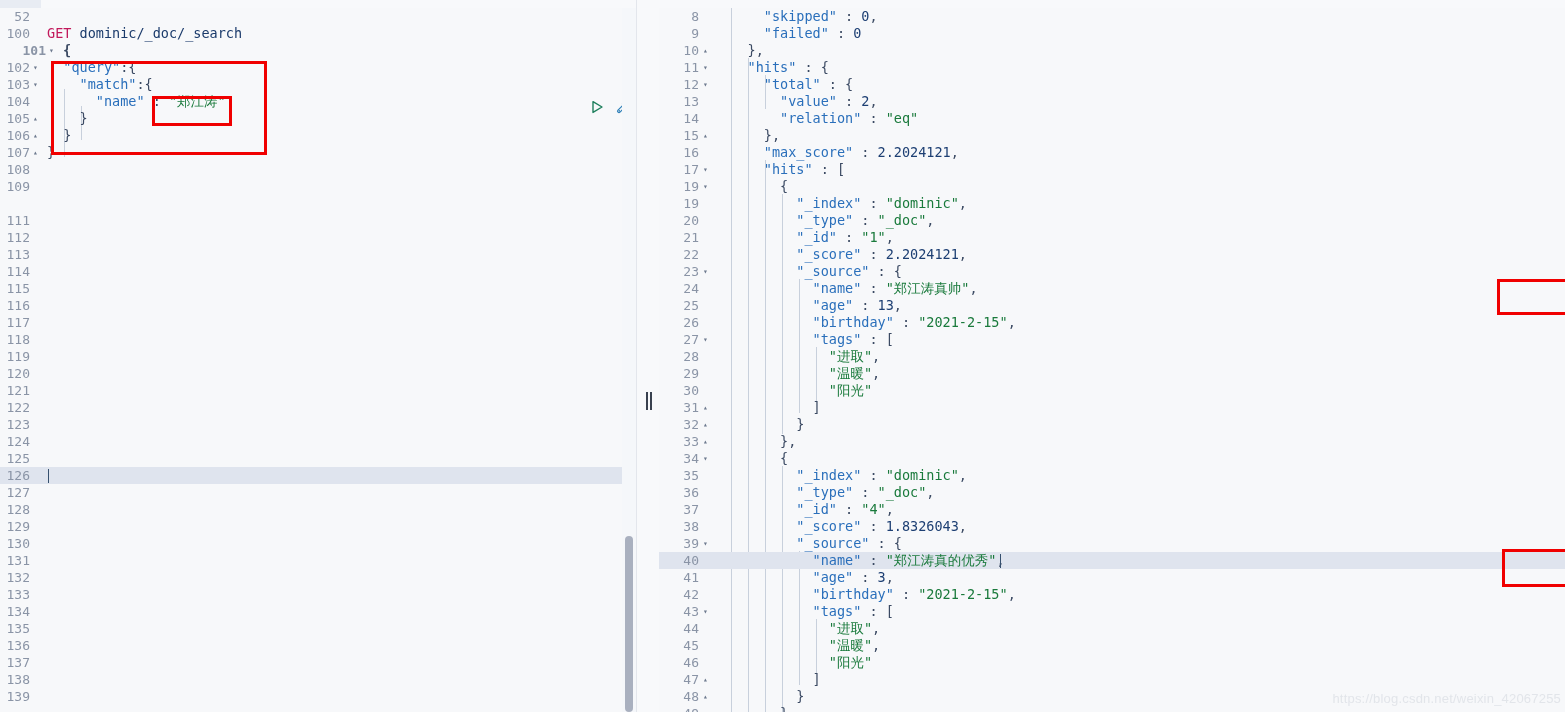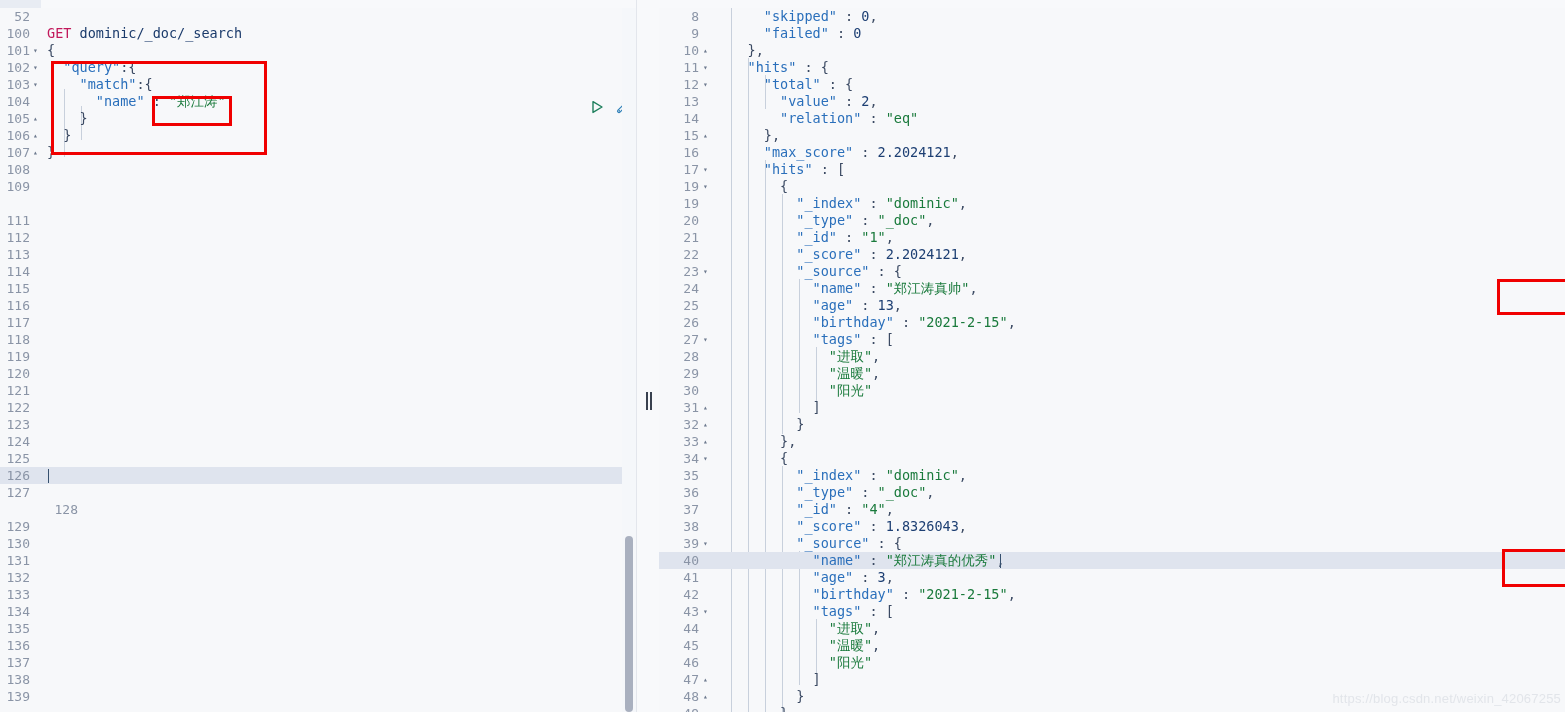--- a/index.html
+++ b/index.html
@@ -238,21 +238,21 @@
     <div class="code-area">
       <div class="gutter-bg"></div>
       <div class="editor-bg"></div>
 
       <div class="iguide" style="left:64px; top:81px; height:68px;"></div>
       <div class="iguide" style="left:81px; top:98px; height:34px;"></div>
 
       <div class="lines" id="left-lines">
           <div class="line" style="top: 0px; position: absolute; left: 0px; right: 0px;"><div class="ln-num-bg"></div><div class="ln-text-bg"></div><span class="ln-num">52</span><span class="fold"></span><span class="ln-code"></span></div>
           <div class="line" style="top: 17px; position: absolute; left: 0px; right: 0px;"><div class="ln-num-bg"></div><div class="ln-text-bg"></div><span class="ln-num">100</span><span class="fold"></span><span class="ln-code"><span class="tok-method">GET</span> <span class="tok-url">dominic/_doc/_search</span></span></div>
-          <div class="line" style="top: 34px; position: absolute; left: 0px; right: 0px;"><div class="ln-num-bg"></div><div class="ln-text-bg"></div><span class="ln-num">101</span><span class="fold">▾</span><span class="ln-code"><span class="tok-punct">{</span></span></div>
+          <div class="line" style="top: 34px; position: absolute; left: 16px; right: 0px; font-weight: bold;"><div class="ln-num-bg"></div><div class="ln-text-bg"></div><span class="ln-num">101</span><span class="fold">▾</span><span class="ln-code"><span class="tok-punct">{</span></span></div>
           <div class="line" style="top: 51px; position: absolute; left: 0px; right: 0px;"><div class="ln-num-bg"></div><div class="ln-text-bg"></div><span class="ln-num">102</span><span class="fold">▾</span><span class="ln-code"><span class="tok-punct">  </span><span class="tok-key">"query"</span><span class="tok-punct">:{</span></span></div>
           <div class="line" style="top: 68px; position: absolute; left: 0px; right: 0px;"><div class="ln-num-bg"></div><div class="ln-text-bg"></div><span class="ln-num">103</span><span class="fold">▾</span><span class="ln-code"><span class="tok-punct">    </span><span class="tok-key">"match"</span><span class="tok-punct">:{</span></span></div>
           <div class="line" style="top: 85px; position: absolute; left: 0px; right: 0px;"><div class="ln-num-bg"></div><div class="ln-text-bg"></div><span class="ln-num">104</span><span class="fold"></span><span class="ln-code"><span class="tok-punct">      </span><span class="tok-key">"name"</span><span class="tok-punct"> : </span><span class="tok-str">"郑江涛"</span></span></div>
           <div class="line" style="top: 102px; position: absolute; left: 0px; right: 0px;"><div class="ln-num-bg"></div><div class="ln-text-bg"></div><span class="ln-num">105</span><span class="fold">▴</span><span class="ln-code"><span class="tok-punct">    }</span></span></div>
           <div class="line" style="top: 119px; position: absolute; left: 0px; right: 0px;"><div class="ln-num-bg"></div><div class="ln-text-bg"></div><span class="ln-num">106</span><span class="fold">▴</span><span class="ln-code"><span class="tok-punct">  }</span></span></div>
           <div class="line" style="top: 136px; position: absolute; left: 0px; right: 0px;"><div class="ln-num-bg"></div><div class="ln-text-bg"></div><span class="ln-num">107</span><span class="fold">▴</span><span class="ln-code"><span class="tok-punct">}</span></span></div>
           <div class="line" style="top: 153px; position: absolute; left: 0px; right: 0px;"><div class="ln-num-bg"></div><div class="ln-text-bg"></div><span class="ln-num">108</span><span class="fold"></span><span class="ln-code"></span></div>
           <div class="line" style="top: 170px; position: absolute; left: 0px; right: 0px;"><div class="ln-num-bg"></div><div class="ln-text-bg"></div><span class="ln-num">109</span><span class="fold"></span><span class="ln-code"></span></div>
           <div class="line" style="top: 204px; position: absolute; left: 0px; right: 0px;"><div class="ln-num-bg"></div><div class="ln-text-bg"></div><span class="ln-num">111</span><span class="fold"></span><span class="ln-code"></span></div>
           <div class="line" style="top: 221px; position: absolute; left: 0px; right: 0px;"><div class="ln-num-bg"></div><div class="ln-text-bg"></div><span class="ln-num">112</span><span class="fold"></span><span class="ln-code"></span></div>
@@ -264,21 +264,21 @@
           <div class="line" style="top: 323px; position: absolute; left: 0px; right: 0px;"><div class="ln-num-bg"></div><div class="ln-text-bg"></div><span class="ln-num">118</span><span class="fold"></span><span class="ln-code"></span></div>
           <div class="line" style="top: 340px; position: absolute; left: 0px; right: 0px;"><div class="ln-num-bg"></div><div class="ln-text-bg"></div><span class="ln-num">119</span><span class="fold"></span><span class="ln-code"></span></div>
           <div class="line" style="top: 357px; position: absolute; left: 0px; right: 0px;"><div class="ln-num-bg"></div><div class="ln-text-bg"></div><span class="ln-num">120</span><span class="fold"></span><span class="ln-code"></span></div>
           <div class="line" style="top: 374px; position: absolute; left: 0px; right: 0px;"><div class="ln-num-bg"></div><div class="ln-text-bg"></div><span class="ln-num">121</span><span class="fold"></span><span class="ln-code"></span></div>
           <div class="line" style="top: 391px; position: absolute; left: 0px; right: 0px;"><div class="ln-num-bg"></div><div class="ln-text-bg"></div><span class="ln-num">122</span><span class="fold"></span><span class="ln-code"></span></div>
           <div class="line" style="top: 408px; position: absolute; left: 0px; right: 0px;"><div class="ln-num-bg"></div><div class="ln-text-bg"></div><span class="ln-num">123</span><span class="fold"></span><span class="ln-code"></span></div>
           <div class="line" style="top: 425px; position: absolute; left: 0px; right: 0px;"><div class="ln-num-bg"></div><div class="ln-text-bg"></div><span class="ln-num">124</span><span class="fold"></span><span class="ln-code"></span></div>
           <div class="line" style="top: 442px; position: absolute; left: 0px; right: 0px;"><div class="ln-num-bg"></div><div class="ln-text-bg"></div><span class="ln-num">125</span><span class="fold"></span><span class="ln-code"></span></div>
           <div class="line active" style="top: 459px; position: absolute; left: 0px; right: 0px;"><div class="ln-num-bg"></div><div class="ln-text-bg"></div><span class="ln-num">126</span><span class="fold"></span><span class="ln-code"></span><span class="caret" style="left: 48px;"></span></div>
           <div class="line" style="top: 476px; position: absolute; left: 0px; right: 0px;"><div class="ln-num-bg"></div><div class="ln-text-bg"></div><span class="ln-num">127</span><span class="fold"></span><span class="ln-code"></span></div>
-          <div class="line" style="top: 493px; position: absolute; left: 0px; right: 0px; margin-left: 48px;"><div class="ln-num-bg"></div><div class="ln-text-bg"></div><span class="ln-num">128</span><span class="fold"></span><span class="ln-code"></span></div>
+          <div class="line" style="top: 493px; position: absolute; left: 0px; right: 0px;"><div class="ln-num-bg"></div><div class="ln-text-bg"></div><span class="ln-num">128</span><span class="fold"></span><span class="ln-code"></span></div>
           <div class="line" style="top: 510px; position: absolute; left: 0px; right: 0px;"><div class="ln-num-bg"></div><div class="ln-text-bg"></div><span class="ln-num">129</span><span class="fold"></span><span class="ln-code"></span></div>
           <div class="line" style="top: 527px; position: absolute; left: 0px; right: 0px;"><div class="ln-num-bg"></div><div class="ln-text-bg"></div><span class="ln-num">130</span><span class="fold"></span><span class="ln-code"></span></div>
           <div class="line" style="top: 544px; position: absolute; left: 0px; right: 0px;"><div class="ln-num-bg"></div><div class="ln-text-bg"></div><span class="ln-num">131</span><span class="fold"></span><span class="ln-code"></span></div>
           <div class="line" style="top: 561px; position: absolute; left: 0px; right: 0px;"><div class="ln-num-bg"></div><div class="ln-text-bg"></div><span class="ln-num">132</span><span class="fold"></span><span class="ln-code"></span></div>
           <div class="line" style="top: 578px; position: absolute; left: 0px; right: 0px;"><div class="ln-num-bg"></div><div class="ln-text-bg"></div><span class="ln-num">133</span><span class="fold"></span><span class="ln-code"></span></div>
           <div class="line" style="top: 595px; position: absolute; left: 0px; right: 0px;"><div class="ln-num-bg"></div><div class="ln-text-bg"></div><span class="ln-num">134</span><span class="fold"></span><span class="ln-code"></span></div>
           <div class="line" style="top: 612px; position: absolute; left: 0px; right: 0px;"><div class="ln-num-bg"></div><div class="ln-text-bg"></div><span class="ln-num">135</span><span class="fold"></span><span class="ln-code"></span></div>
           <div class="line" style="top: 629px; position: absolute; left: 0px; right: 0px;"><div class="ln-num-bg"></div><div class="ln-text-bg"></div><span class="ln-num">136</span><span class="fold"></span><span class="ln-code"></span></div>
           <div class="line" style="top: 646px; position: absolute; left: 0px; right: 0px;"><div class="ln-num-bg"></div><div class="ln-text-bg"></div><span class="ln-num">137</span><span class="fold"></span><span class="ln-code"></span></div>
           <div class="line" style="top: 663px; position: absolute; left: 0px; right: 0px;"><div class="ln-num-bg"></div><div class="ln-text-bg"></div><span class="ln-num">138</span><span class="fold"></span><span class="ln-code"></span></div>

